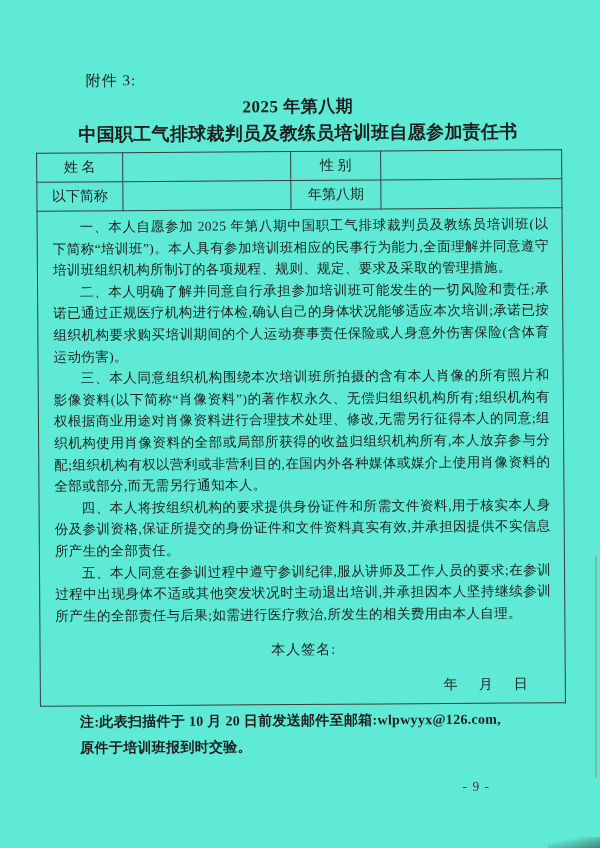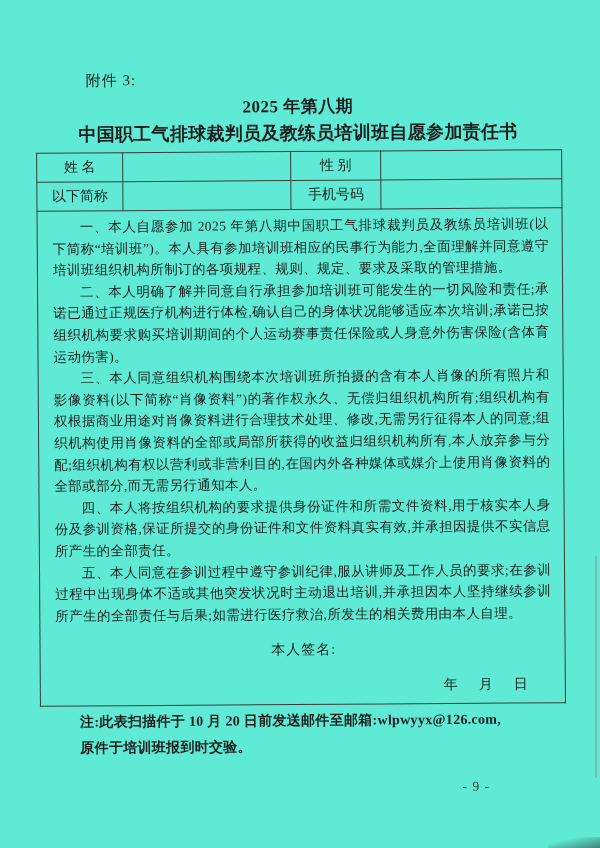--- a/index.html
+++ b/index.html
@@ -65,21 +65,21 @@
       <tbody>
           <tr class="field-row">
         <td>姓 名</td>
         <td></td>
         <td>性 别</td>
         <td></td>
       </tr>
       <tr class="field-row">
         <td>以下简称</td>
         <td></td>
-        <td>手机号码</td>
+        <td>年第八期</td>
         <td></td>
       </tr>
       <tr>
         <td class="terms-td" colspan="4">
           <div class="terms-inner">
             <p>一、本人自愿参加 2025 年第八期中国职工气排球裁判员及教练员培训班(以下简称“培训班”)。本人具有参加培训班相应的民事行为能力,全面理解并同意遵守培训班组织机构所制订的各项规程、规则、规定、要求及采取的管理措施。</p>
             <p>二、本人明确了解并同意自行承担参加培训班可能发生的一切风险和责任;承诺已通过正规医疗机构进行体检,确认自己的身体状况能够适应本次培训;承诺已按组织机构要求购买培训期间的个人运动赛事责任保险或人身意外伤害保险(含体育运动伤害)。</p>
             <p>三、本人同意组织机构围绕本次培训班所拍摄的含有本人肖像的所有照片和影像资料(以下简称“肖像资料”)的著作权永久、无偿归组织机构所有;组织机构有权根据商业用途对肖像资料进行合理技术处理、修改,无需另行征得本人的同意;组织机构使用肖像资料的全部或局部所获得的收益归组织机构所有,本人放弃参与分配;组织机构有权以营利或非营利目的,在国内外各种媒体或媒介上使用肖像资料的全部或部分,而无需另行通知本人。</p>
             <p>四、本人将按组织机构的要求提供身份证件和所需文件资料,用于核实本人身份及参训资格,保证所提交的身份证件和文件资料真实有效,并承担因提供不实信息所产生的全部责任。</p>
             <p>五、本人同意在参训过程中遵守参训纪律,服从讲师及工作人员的要求;在参训过程中出现身体不适或其他突发状况时主动退出培训,并承担因本人坚持继续参训所产生的全部责任与后果;如需进行医疗救治,所发生的相关费用由本人自理。</p>

